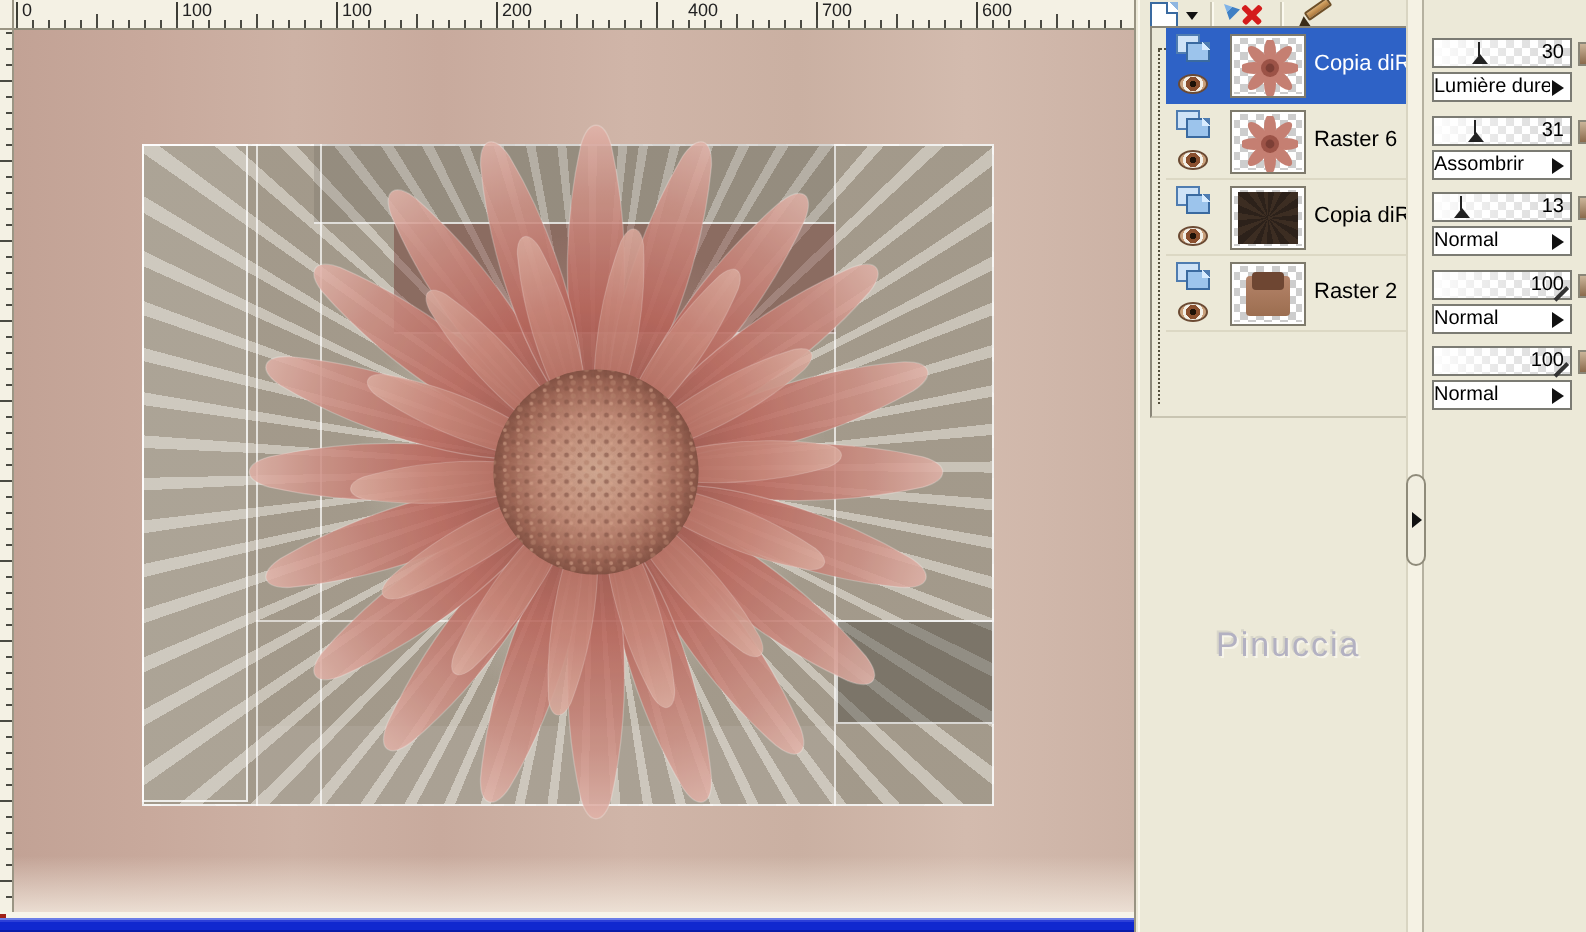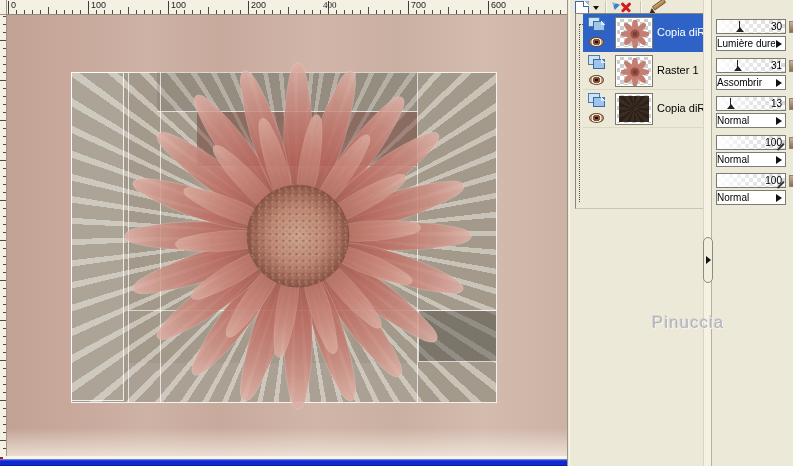--- a/index.html
+++ b/index.html
@@ -136,42 +136,42 @@
       border-left:4px solid transparent;border-right:4px solid transparent;border-bottom:5px solid #222;}
   .op-box.maxed::after{content:"";position:absolute;right:0px;bottom:2px;width:9px;height:1.5px;
       background:#333;transform:rotate(-45deg);}
   .blend-box{position:absolute;left:2px;top:17px;width:70px;height:15px;border:1px solid #7b7b73;background:#fff;}
   .blend-txt{position:absolute;left:0;right:10px;top:1px;font-size:10px;color:#000;white-space:nowrap;overflow:hidden;}
   .dd-arrow{position:absolute;right:3px;top:3px;width:0;height:0;border-top:4px solid transparent;
       border-bottom:4px solid transparent;border-left:6px solid #111;}
   .sliver{position:absolute;left:75px;top:2px;width:5px;height:12px;border:1px solid #8a8678;
       background:linear-gradient(180deg,#cbb59a,#8a6a4c);border-right:none;}
 
-  .watermark{position:absolute;left:40px;top:313px;width:160px;text-align:center;color:#b3b1c2;
+  .watermark{position:absolute;left:40px;top:313px;width:160px;text-align:left;color:#b3b1c2;
       text-shadow:1px 1px 0 #f7f5ea, -1px -1px 0 #d8d6ca;pointer-events:none;}
   .wm1{font-size:17px;letter-spacing:1px;}
   .wm2{font-size:10px;letter-spacing:.5px;margin-top:1px;}
 </style>
 </head>
 <body>
 
 <div id="app">
 
   <div class="corner"></div>
   <div class="ruler-top">
       <span class="mt" style="left: 1px;"></span>
       <span class="ml" style="left: 4px;">0</span>
       <span class="mt" style="left: 81px;"></span>
       <span class="ml" style="left: 84px;">100</span>
       <span class="mt" style="left: 161px;"></span>
       <span class="ml" style="left: 164px;">100</span>
       <span class="mt" style="left: 241px;"></span>
       <span class="ml" style="left: 244px;">200</span>
       <span class="mt" style="left: 321px;"></span>
-      <span class="ml" style="left: 316px; font-family: Liberation Serif, serif;">400</span>
+      <span class="ml" style="left: 337px;">400</span>
       <span class="mt" style="left: 401px;"></span>
       <span class="ml" style="left: 404px;">700</span>
       <span class="mt" style="left: 481px;"></span>
       <span class="ml" style="left: 484px;">600</span>
     </div>
   <div class="ruler-left"></div>
 
   <div class="canvas">
     <div class="art"></div>
     <div class="ov ov-lstrip"></div>
@@ -321,35 +321,47 @@
                 <ellipse cx="0" cy="-8" rx="3" ry="7" transform="rotate(135)"></ellipse>
                 <ellipse cx="0" cy="-8" rx="3" ry="7" transform="rotate(180)"></ellipse>
                 <ellipse cx="0" cy="-8" rx="3" ry="7" transform="rotate(225)"></ellipse>
                 <ellipse cx="0" cy="-8" rx="3" ry="7" transform="rotate(270)"></ellipse>
                 <ellipse cx="0" cy="-8" rx="3" ry="7" transform="rotate(315)"></ellipse>
               </g>
               <circle r="4.5" fill="#9c5347"></circle>
               <circle r="2.2" fill="#7c3f36"></circle>
             </svg>
         </span>
-        <span class="lname">Raster 1</span>
+        <span class="lname">Raster 6</span>
       </div>
 
       <div class="lrow r2">
         <span class="pgico">
             <span class="pb"></span>
             <span class="pf"></span>
           </span>
         <span class="eye"></span>
         <span class="thumb checker t-dark">
             <i></i>
           </span>
         <span class="lname">Copia diRaster</span>
       </div>
 
+      <div class="lrow r3">
+        <span class="pgico">
+            <span class="pb"></span>
+            <span class="pf"></span>
+          </span>
+        <span class="eye"></span>
+        <span class="thumb checker t-brown">
+            <i class="a"></i>
+            <i class="b"></i>
+          </span>
+        <span class="lname">Raster 2</span>
+      </div>
 
     </div>
 
     <div class="divider">
       <div class="dhandle"></div>
     </div>
 
     <div class="controls">
       <div class="grp g0">
         <div class="op-box">

